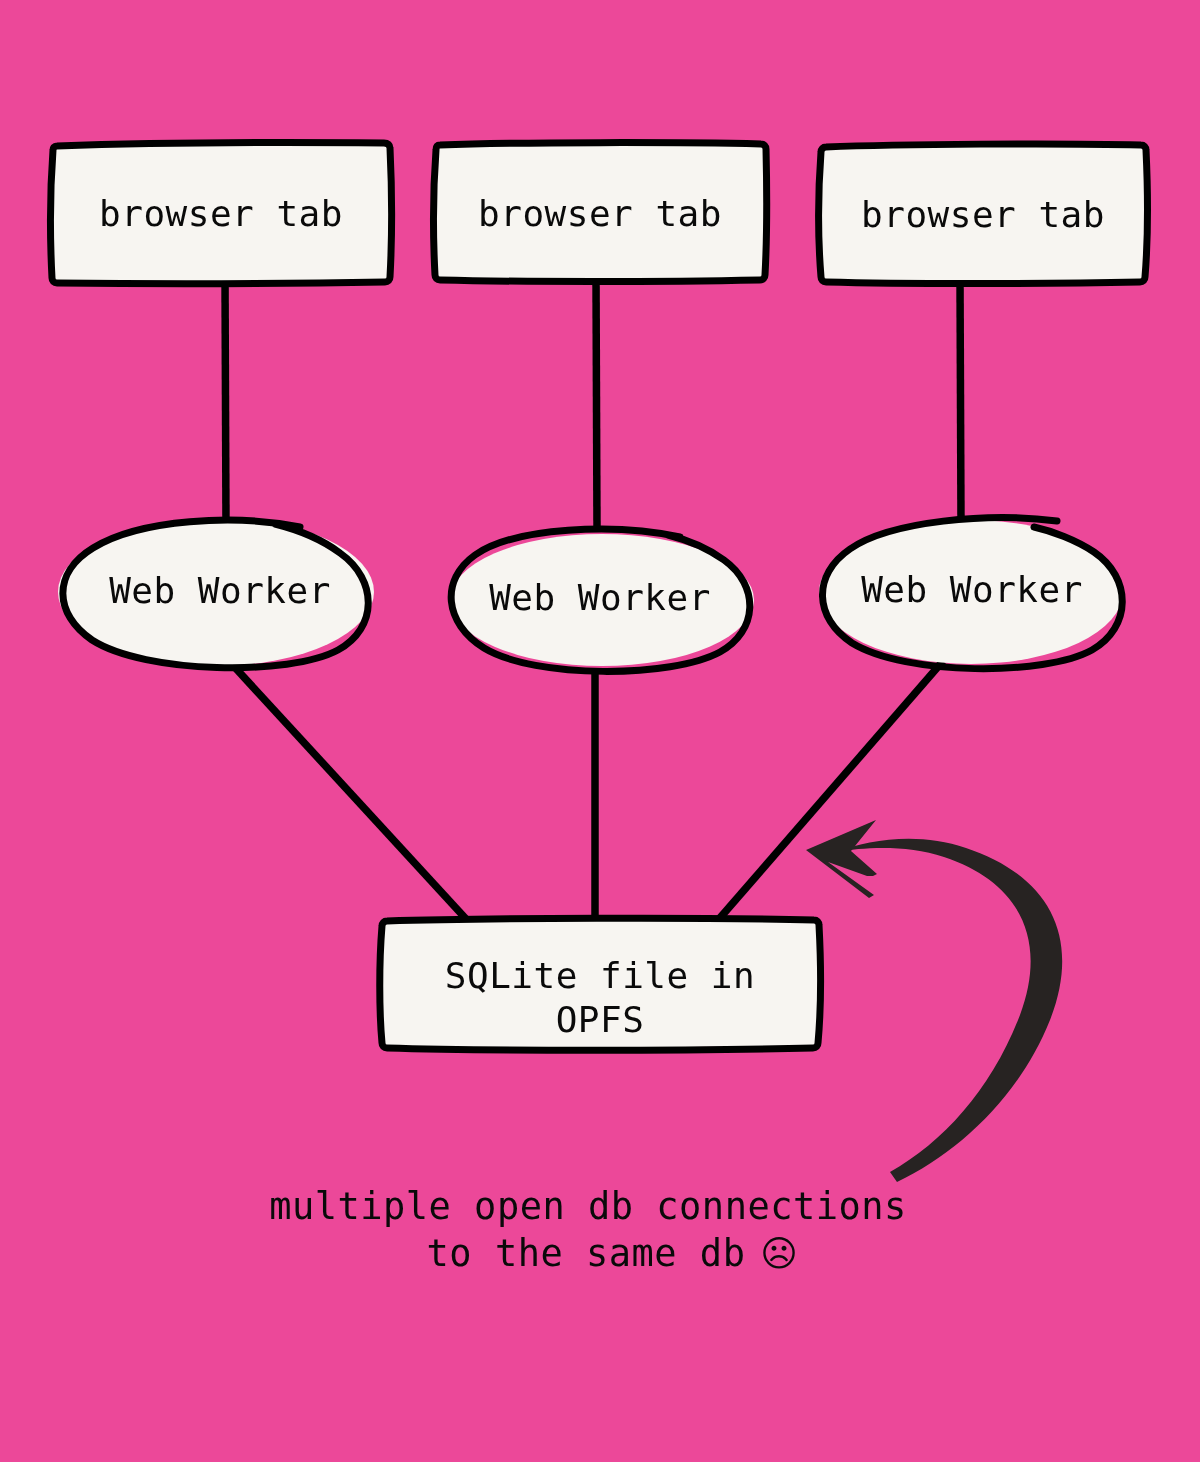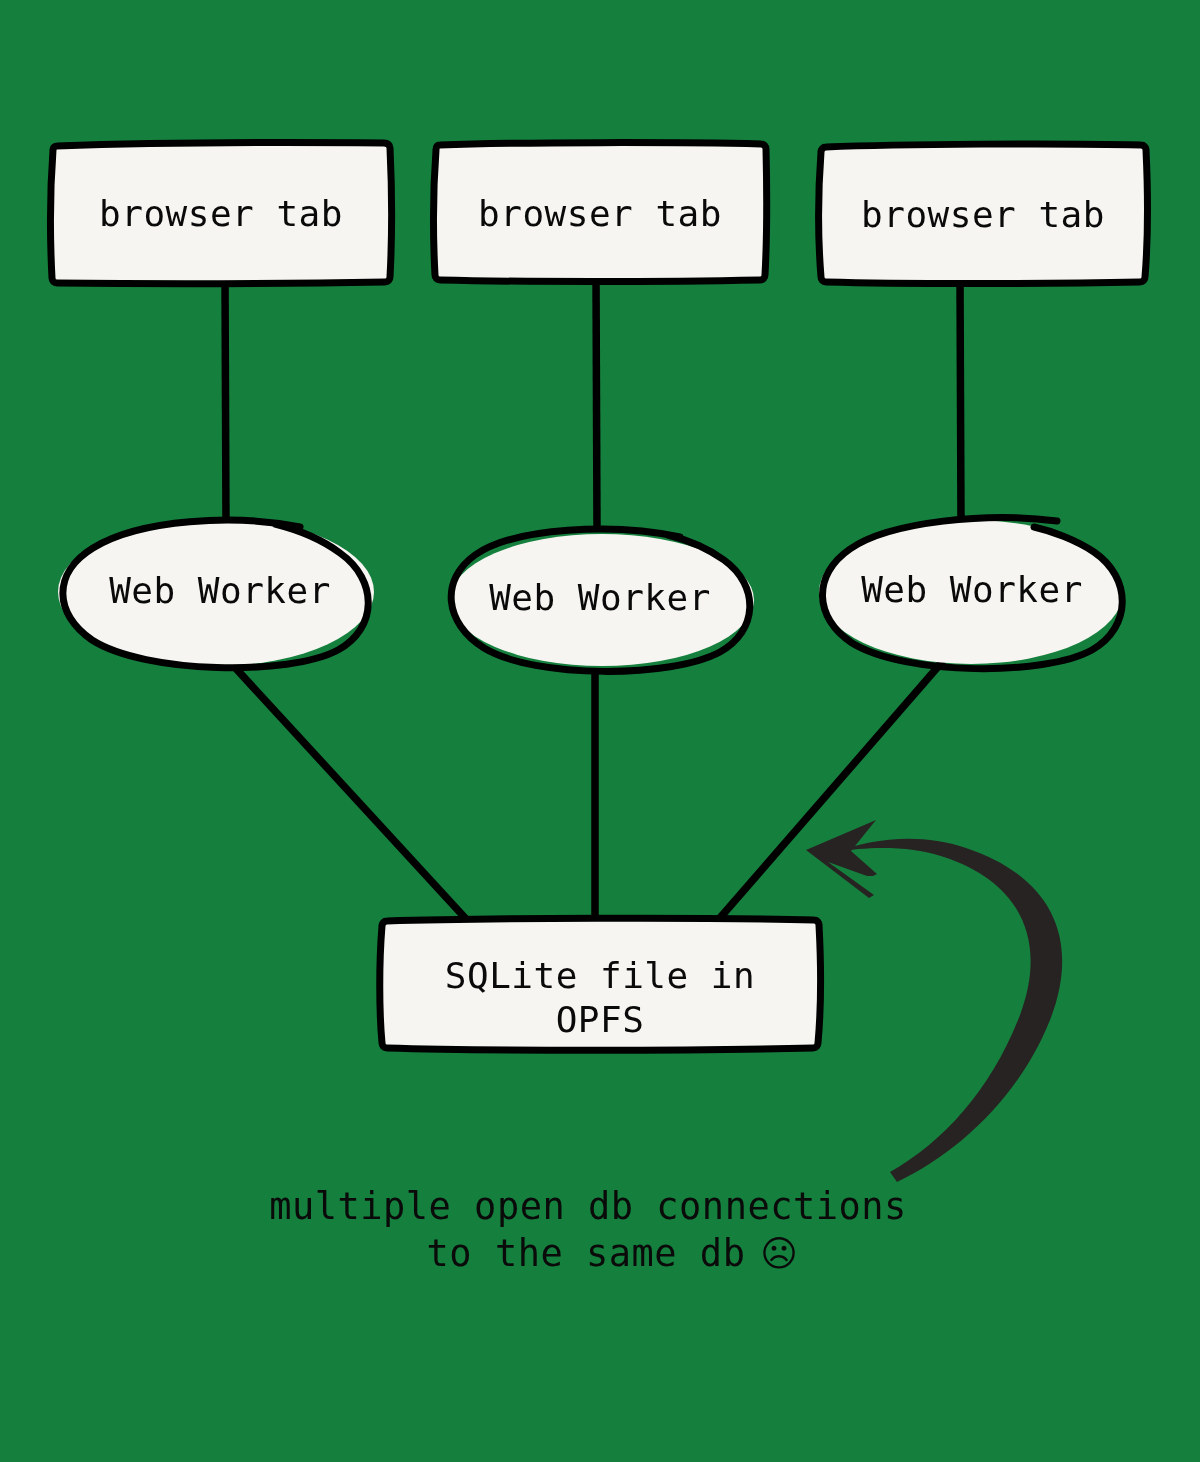--- a/index.html
+++ b/index.html
@@ -11,21 +11,21 @@
   body {
     width: 1200px;
     height: 1462px;
     overflow: hidden;
     font-family: "DejaVu Sans Mono", "Liberation Mono", monospace;
   }
   #diagram-root {
     position: relative;
     width: 1200px;
     height: 1462px;
-    background: #15803d;
+    background: #ec4899;
   }
   svg.canvas {
     position: absolute;
     inset: 0;
     width: 1200px;
     height: 1462px;
     display: block;
   }
   .sketch-stroke {
     fill: none;

